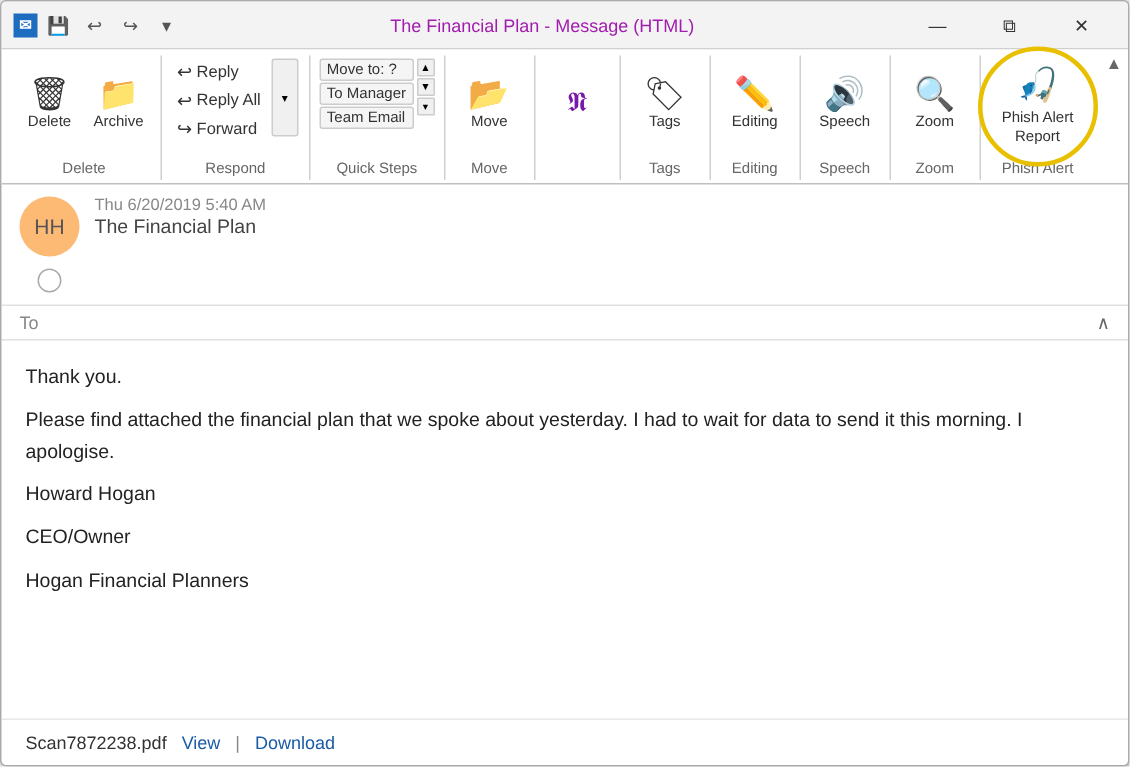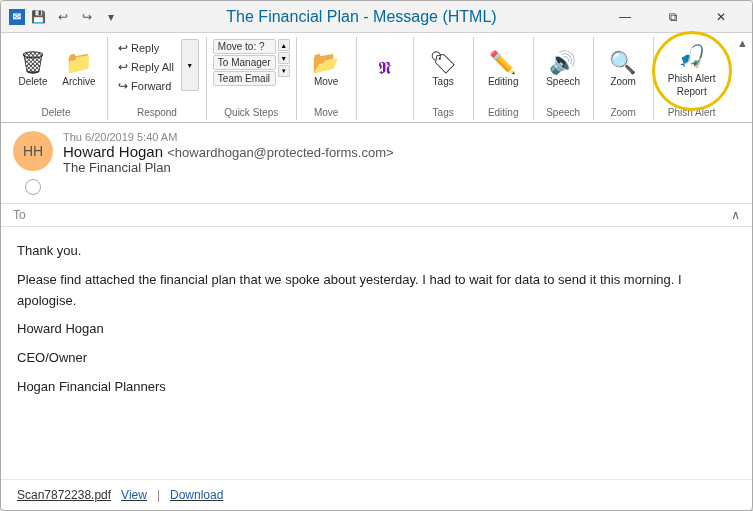--- a/index.html
+++ b/index.html
@@ -54,22 +54,22 @@
       align-items: center;
       justify-content: center;
       cursor: pointer;
       color: #555;
       font-size: 12px;
       border-radius: 2px;
     }
     .title-bar-title {
       flex: 1;
       text-align: center;
-      font-size: 16px;
-      color: #0369a1;
+      font-size: 12px;
+      color: #a21caf;
     }
     .title-bar-window-controls {
       display: flex;
       align-items: center;
       gap: 2px;
     }
     .win-btn {
       width: 46px;
       height: 32px;
       display: flex;
@@ -297,21 +297,20 @@
     }
     .email-body p { margin-bottom: 8px; }
     .attachment-row {
       padding: 8px 16px;
       border-top: 1px solid #e8e8e8;
       display: flex;
       align-items: center;
       gap: 10px;
       font-size: 12px;
       color: #333;
-      text-decoration: underline;
     }
     .attachment-link {
       color: #1a5ba6;
       text-decoration: none;
       cursor: pointer;
     }
     .separator { color: #888; }
     .chevron-up {
       font-size: 12px;
       color: #666;
@@ -469,24 +468,20 @@
 
   <div class="email-area">
 
     <div class="email-header">
       <div style="display:flex; flex-direction:column; gap:4px; align-items:center;">
         <div class="avatar">HH</div>
         <div class="avatar-circle" style="width:16px;height:16px;border:1px solid #aaa;border-radius:50%;"></div>
       </div>
       <div class="email-meta">
         <div class="email-date">Thu 6/20/2019 5:40 AM</div>
-        <div class="email-from">
-          <span>Howard Hogan</span>
-          <span style="font-size:13px; color:#555; font-weight:400;">&lt;howardhogan@protected-forms.com&gt;</span>
-        </div>
         <div class="email-subject">The Financial Plan</div>
       </div>
     </div>
 
     <div class="to-row">
       <span>To</span>
       <span class="chevron-up">∧</span>
     </div>
 
     <div class="email-body">

